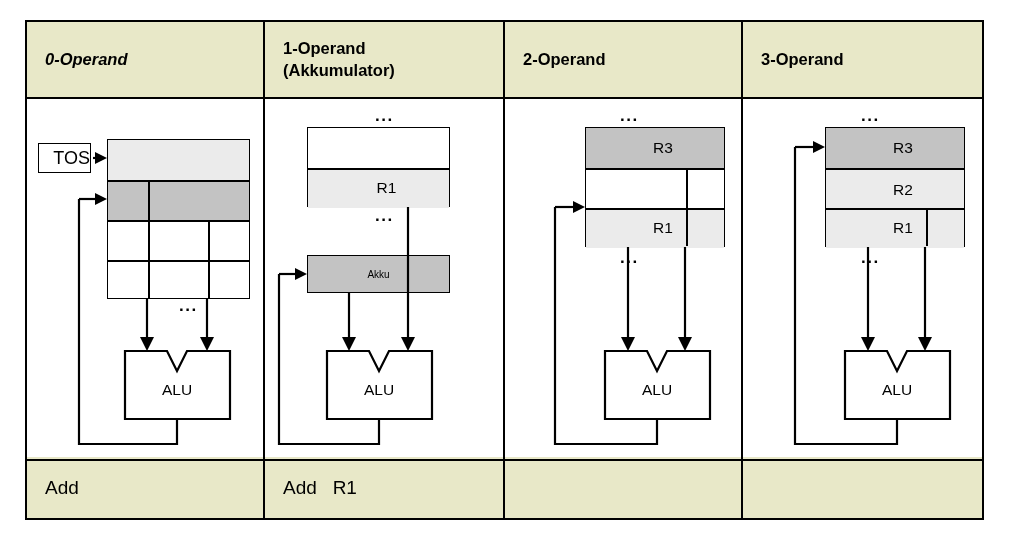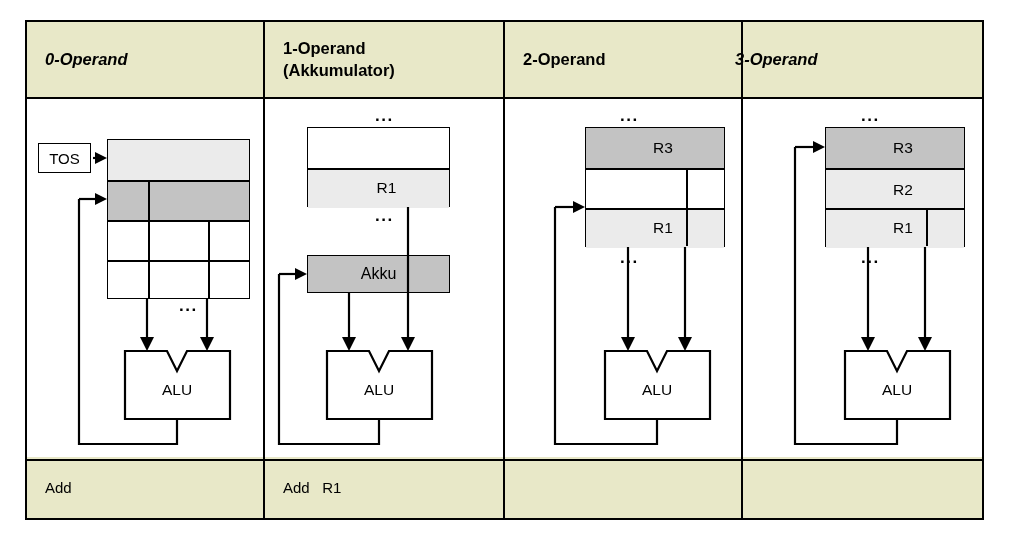--- a/index.html
+++ b/index.html
@@ -24,44 +24,44 @@
   .hdr-cell{
     position:absolute;top:0;height:75px;
     display:flex;flex-direction:column;justify-content:center;
     padding-left:18px;box-sizing:border-box;
     font-weight:bold;font-size:16.5px;color:#000;line-height:1.28;
   }
   .foot-cell{
     position:absolute;bottom:0;height:61px;
     display:flex;align-items:center;
     padding-left:18px;box-sizing:border-box;
-    font-size:15px;color:#000;white-space:pre;
+    font-size:19px;color:#000;white-space:pre;
   }
 
   
   .panel{position:absolute;top:77px;height:360px;overflow:visible;}
 
   .box{position:absolute;box-sizing:border-box;border:1.6px solid #000;
        display:flex;align-items:center;justify-content:center;
-       font-size:16px;color:#000;background:#fff;}
+       font-size:10px;color:#000;background:#fff;}
   .box.md{background:#c3c3c3;}
 
   .filebox{position:absolute;box-sizing:border-box;border:1.6px solid #000;background:#fff;}
   .rowline{position:absolute;left:0;right:0;height:1.6px;background:#000;}
   .collineIn{position:absolute;top:0;bottom:0;width:1.6px;background:#000;}
   .cellfill{position:absolute;}
 
   .rowlabel{position:absolute;left:0;right:0;display:flex;align-items:center;
             justify-content:center;font-size:15.5px;color:#000;padding-left:16px;}
 
   .dots{position:absolute;font-size:17px;line-height:1;letter-spacing:1.5px;
         color:#000;font-weight:bold;}
 
   .tos{position:absolute;box-sizing:border-box;border:1.6px solid #000;background:#fff;
-       display:flex;align-items:center;justify-content:center;font-size:15px;color:#000;}
+       display:flex;align-items:center;justify-content:flex-end;font-size:18px;color:#000;}
 
   svg.wires{position:absolute;left:0;top:0;overflow:visible;}
   svg.wires path,svg.wires line{stroke:#000;stroke-width:2.2;fill:none;}
   svg.wires polygon{fill:#000;}
   .alu path{fill:#c3c3c3;stroke:#000;stroke-width:1.6;}
   .alu text{font-family:"Liberation Sans","DejaVu Sans",sans-serif;font-size:15.5px;fill:#000;}
 </style>
 </head>
 <body>
 
@@ -81,21 +81,21 @@
     <div class="hdr-cell" style="left:0px;width:236px;font-style:italic;">
       <span>0-Operand</span>
     </div>
     <div class="hdr-cell" style="left:238px;width:238px;">
       <span>1-Operand</span>
       <span>(Akkumulator)</span>
     </div>
     <div class="hdr-cell" style="left:478px;width:236px;">
       <span>2-Operand</span>
     </div>
-    <div class="hdr-cell" style="left:690px;width:192px;font-style:italic;">
+    <div class="hdr-cell" style="left:716px;width:192px;">
       <span>3-Operand</span>
     </div>
 
     <div class="foot-cell" style="left:0px;width:236px;">
       <span>Add</span>
     </div>
     <div class="foot-cell" style="left:238px;width:238px;">
       <span>Add   R1</span>
     </div>
 

